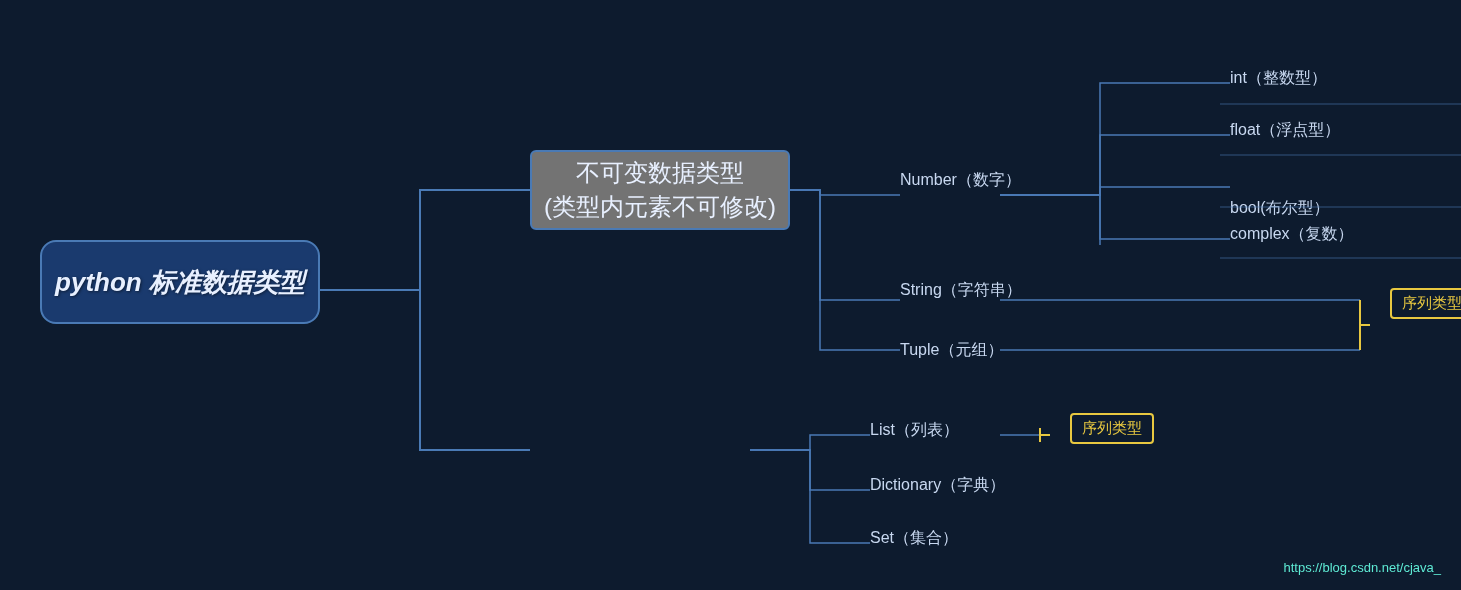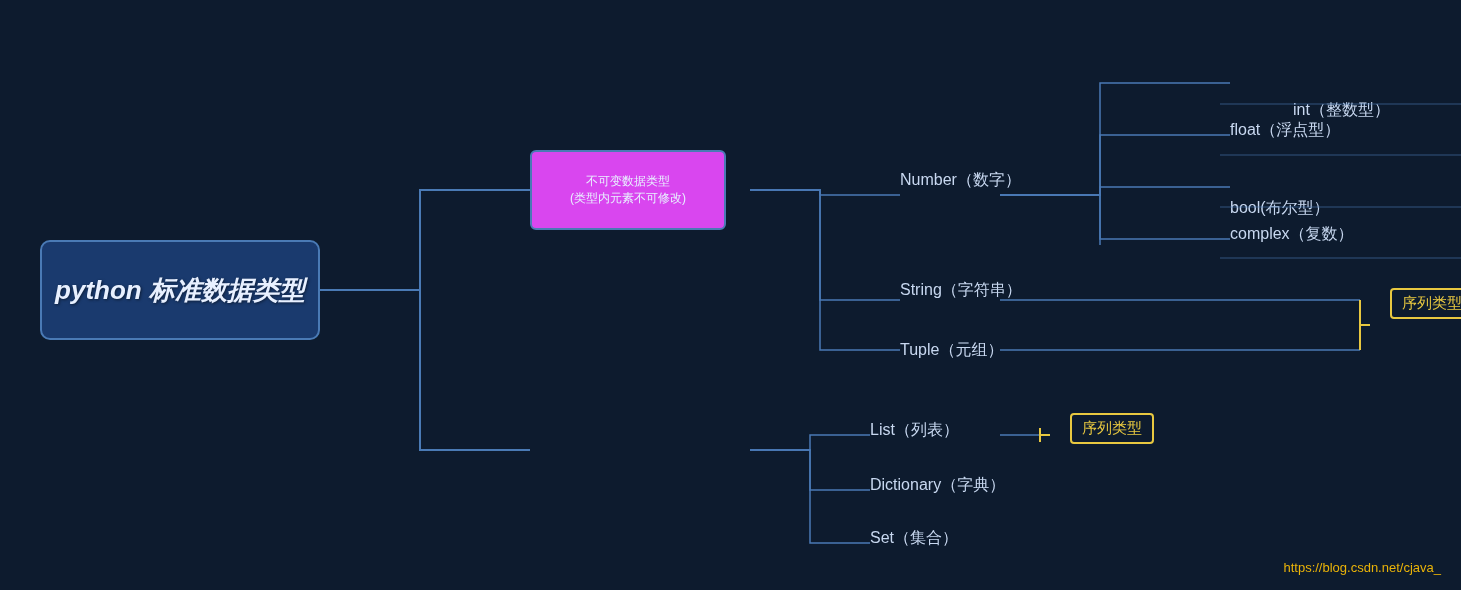--- a/index.html
+++ b/index.html
@@ -18,48 +18,48 @@
       width: 100%;
       height: 100%;
     }
 
     
     .root-node {
       position: absolute;
       left: 40px;
       top: 240px;
       width: 280px;
-      height: 100px;
+      height: 84px;
       background: #1a3a6e;
       border: 2px solid #4a7ab5;
-      border-radius: 10px;
+      border-radius: 16px;
       display: flex;
       align-items: center;
       justify-content: center;
       font-size: 26px;
       font-weight: bold;
       font-style: italic;
       color: #e8f0ff;
       text-shadow: 1px 1px 3px rgba(0,0,0,0.5);
       text-align: right;
     }
 
     
     .category-node {
       position: absolute;
-      width: 196px;
+      width: 260px;
       height: 80px;
-      background: #d946ef;
+      background: #737373;
       border: 2px solid #4a7ab5;
       border-radius: 6px;
       display: flex;
       align-items: center;
       justify-content: center;
       text-align: center;
-      font-size: 12px;
+      font-size: 24px;
       color: #e8f0ff;
       line-height: 1.4;
     }
 
     .immutable-node {
       left: 530px;
       top: 150px;
     }
 
     .mutable-node {
@@ -71,21 +71,21 @@
     .leaf-node {
       position: absolute;
       color: #c8d8f0;
       font-size: 16px;
       white-space: nowrap;
       display: flex;
       align-items: center;
     }
 
     
-    .leaf-int    { left: 1293px; top: 68px; margin-top: 32px; }
+    .leaf-int    { left: 1230px; top: 68px; }
     .leaf-float  { left: 1230px; top: 120px; }
     .leaf-bool   { left: 1230px; top: 172px; margin-top: 26px; }
     .leaf-complex{ left: 1230px; top: 224px; }
 
     
     .leaf-number { left: 900px; top: 170px; }
     
     .leaf-string { left: 900px; top: 280px; justify-content: flex-end; }
     
     .leaf-tuple  { left: 900px; top: 340px; align-items: flex-end; }
@@ -110,21 +110,21 @@
 
     .badge-upper { left: 1370px; top: 288px; }
     .badge-lower { left: 1050px; top: 413px; }
 
     
     .watermark {
       position: absolute;
       right: 20px;
       bottom: 15px;
       font-size: 13px;
-      color: #eab308;
+      color: #5eead4;
     }
 
     
     svg.lines {
       position: absolute;
       top: 0; left: 0;
       width: 100%;
       height: 100%;
       pointer-events: none;
     }

